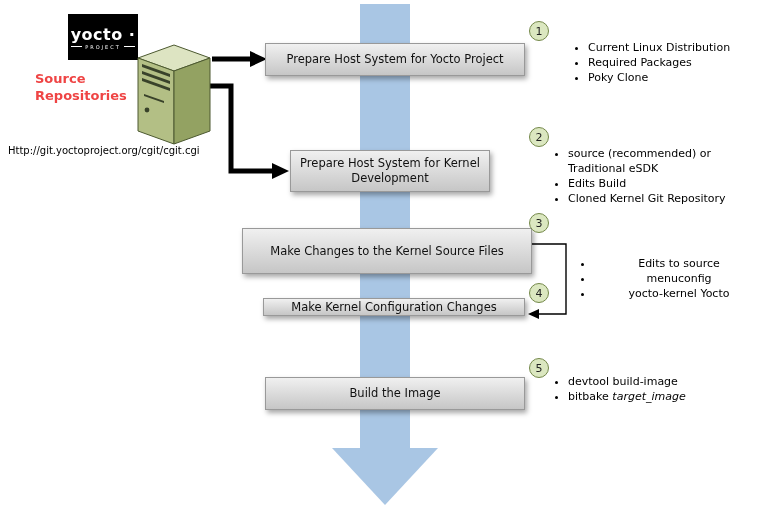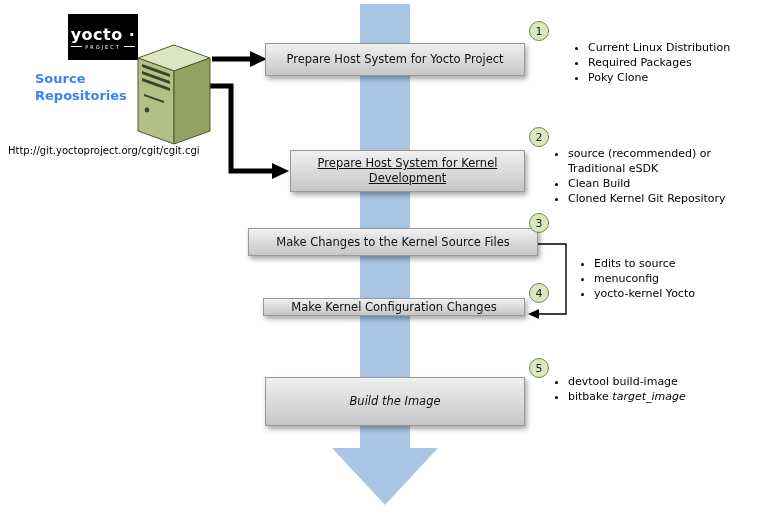--- a/index.html
+++ b/index.html
@@ -26,48 +26,48 @@
     background:var(--logo_bg,#000000); color:#ffffff; display:flex; flex-direction:column;
     align-items:center; justify-content:center; gap:0; }
   .logo-brand { font-size:16px; font-weight:bold; letter-spacing:0.5px; }
   .logo-sub { display:flex; align-items:center; gap:3px; }
   .logo-line { display:block; width:11px; height:1px; background:#ffffff; }
   .logo-sub-text { font-size:5px; letter-spacing:2px; }
 
   .server { position:absolute; left:130px; top:36px; width:88px; height:112px; }
 
   .source-title { position:absolute; left:35px; top:71px; font-size:13px; font-weight:bold;
-    white-space:pre-line; line-height:1.3; color:#3b82f6; }
+    white-space:pre-line; line-height:1.3; color:#ef4444; }
   .source-url { position:absolute; left:8px; top:145px; font-size:10px; color:#000; }
 
   
   .step-box { position:absolute; display:flex; align-items:center; justify-content:center;
     text-align:center; font-size:11.5px; line-height:1.3; color:var(--box_text,#111111);
     background:linear-gradient(to bottom, var(--box_top,#f0f0f0), var(--box_bottom,#c6c6c6));
     border:1px solid var(--box_border,#999999); box-shadow:2px 3px 5px rgba(0,0,0,0.35);
     padding:8px 8px; }
   .box1 { left:265px; top:43px;  width:260px; height:33px; }
-  .box2 { left:290px; top:150px; width:235px; height:42px;text-decoration:underline; }
-  .box3 { left:248px; top:228px; width:290px; height:28px; }
+  .box2 { left:290px; top:150px; width:200px; height:42px; }
+  .box3 { left:242px; top:228px; width:290px; height:46px; }
   .box4 { left:263px; top:298px; width:262px; height:15px; }
-  .box5 { left:265px; top:377px; width:260px; height:49px;font-style:italic; }
+  .box5 { left:265px; top:377px; width:260px; height:33px; }
 
   
   .num-circle { position:absolute; width:20px; height:20px; border-radius:50%;
     background:var(--circle_bg,#dbe7c0); border:1.5px solid var(--circle_border,#74884a);
     display:flex; align-items:center; justify-content:center; font-size:11px; color:#222; }
   .c1{left:529px;top:21px;} .c2{left:529px;top:127px;} .c3{left:529px;top:213px;}
   .c4{left:529px;top:283px;} .c5{left:529px;top:358px;}
 
   
   .bullets { position:absolute; list-style:disc outside; padding-left:16px;
     font-size:11px; line-height:15px; color:#000; }
   .list1 { left:572px; top:40px;  width:212px; }
   .list2 { left:552px; top:146px; width:202px; }
-  .list34{ left:578px; top:256px; width:186px; }
+  .list34{ left:578px; top:256px; width:186px;text-align:center; }
   .list5 { left:552px; top:374px; width:210px; }
   .bullets em { font-style:italic; }
 </style>
 </head>
 <body>
 
 <div class="canvas">
 
   <div class="flow-arrow-shaft"></div>
   <div class="flow-arrow-head"></div>
@@ -128,21 +128,21 @@
   <div class="num-circle c5">5</div>
 
   <ul class="bullets list1">
     <li>Current Linux Distribution</li>
     <li>Required Packages</li>
     <li>Poky Clone</li>
   </ul>
 
   <ul class="bullets list2">
     <li>source (recommended) or Traditional eSDK</li>
-    <li>Clean Build</li>
+    <li>Edits Build</li>
     <li>Cloned Kernel Git Repository</li>
   </ul>
 
   <ul class="bullets list34">
     <li>Edits to source</li>
     <li>menuconfig</li>
     <li>yocto-kernel Yocto</li>
   </ul>
 
   <ul class="bullets list5">

